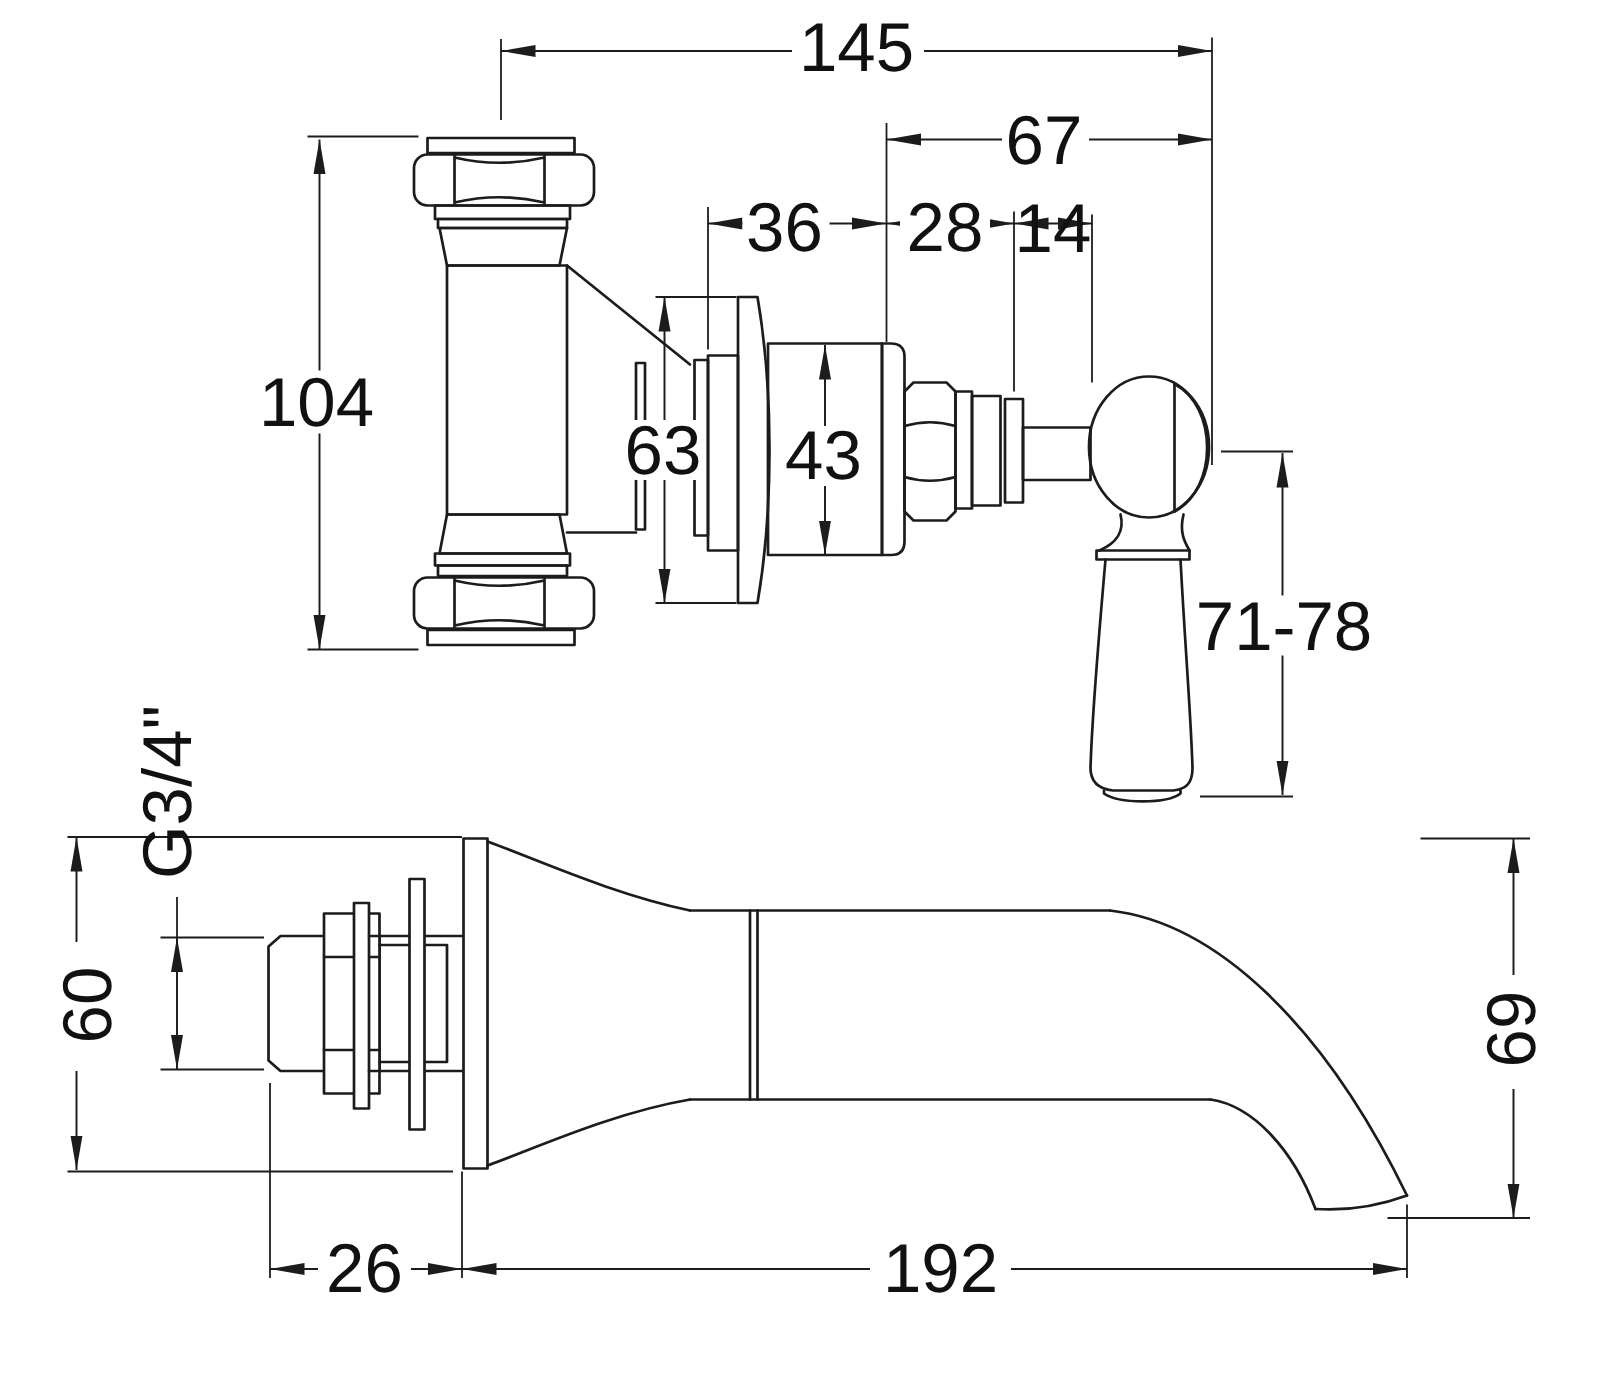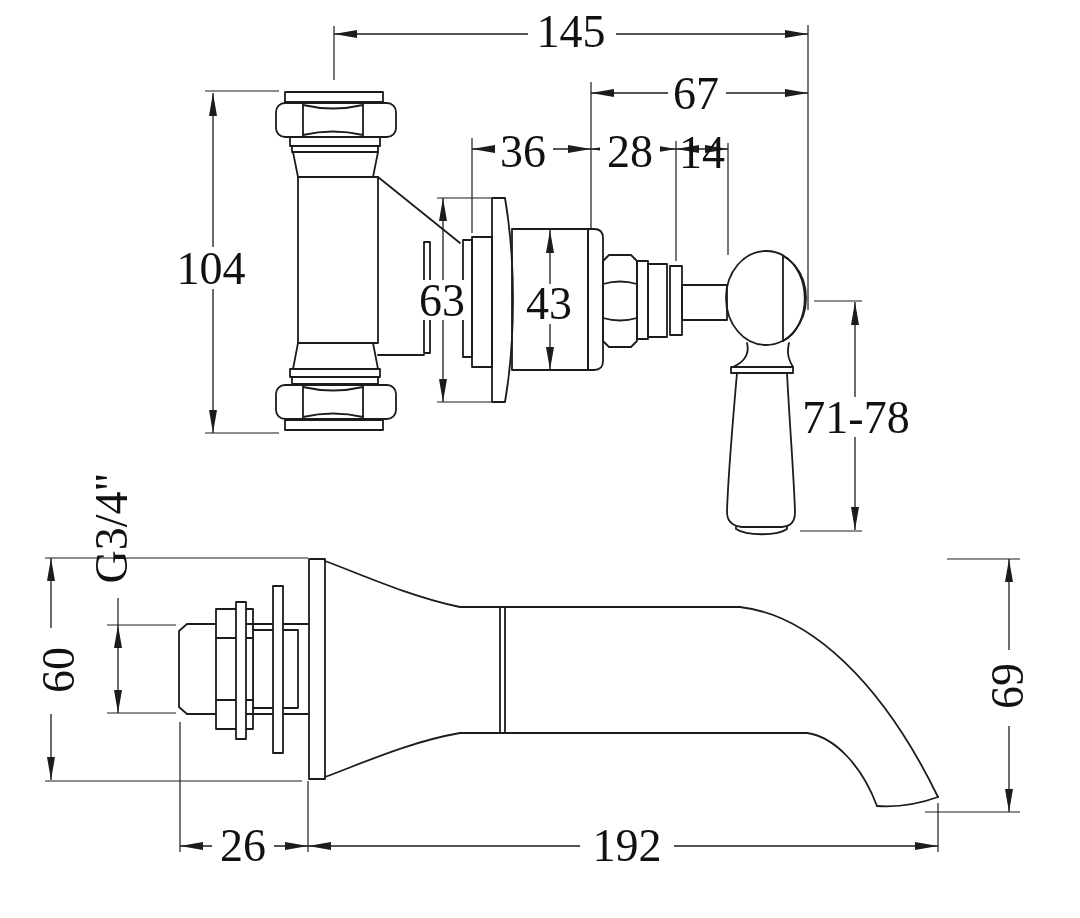--- a/index.html
+++ b/index.html
@@ -1,18 +1,18 @@
 <!DOCTYPE html>
 <html><head>
 <meta charset="utf-8">
 <style>
   html,body{margin:0;padding:0;background:#ffffff;}
   .canvas{
     position:relative;width:1080px;height:918px;background:#ffffff;overflow:hidden;
-    font-family:Liberation Serif, serif;
+    font-family:Liberation Sans, sans-serif;
   }
   svg{display:block;}
   .part{fill:none;stroke:#1c1c1c;stroke-width:1.8;stroke-linejoin:round;stroke-linecap:round;}
   .part-solid{fill:#ffffff;stroke:#1c1c1c;stroke-width:1.8;stroke-linejoin:round;}
   .thin{fill:none;stroke:#1c1c1c;stroke-width:1.2;stroke-linecap:butt;}
   .dim{fill:none;stroke:#1c1c1c;stroke-width:1.3;}
   .mask{fill:#ffffff;stroke:none;}
   .lbl{fill:#111111;font-size:46px;text-anchor:middle;}
 </style>
 </head>

